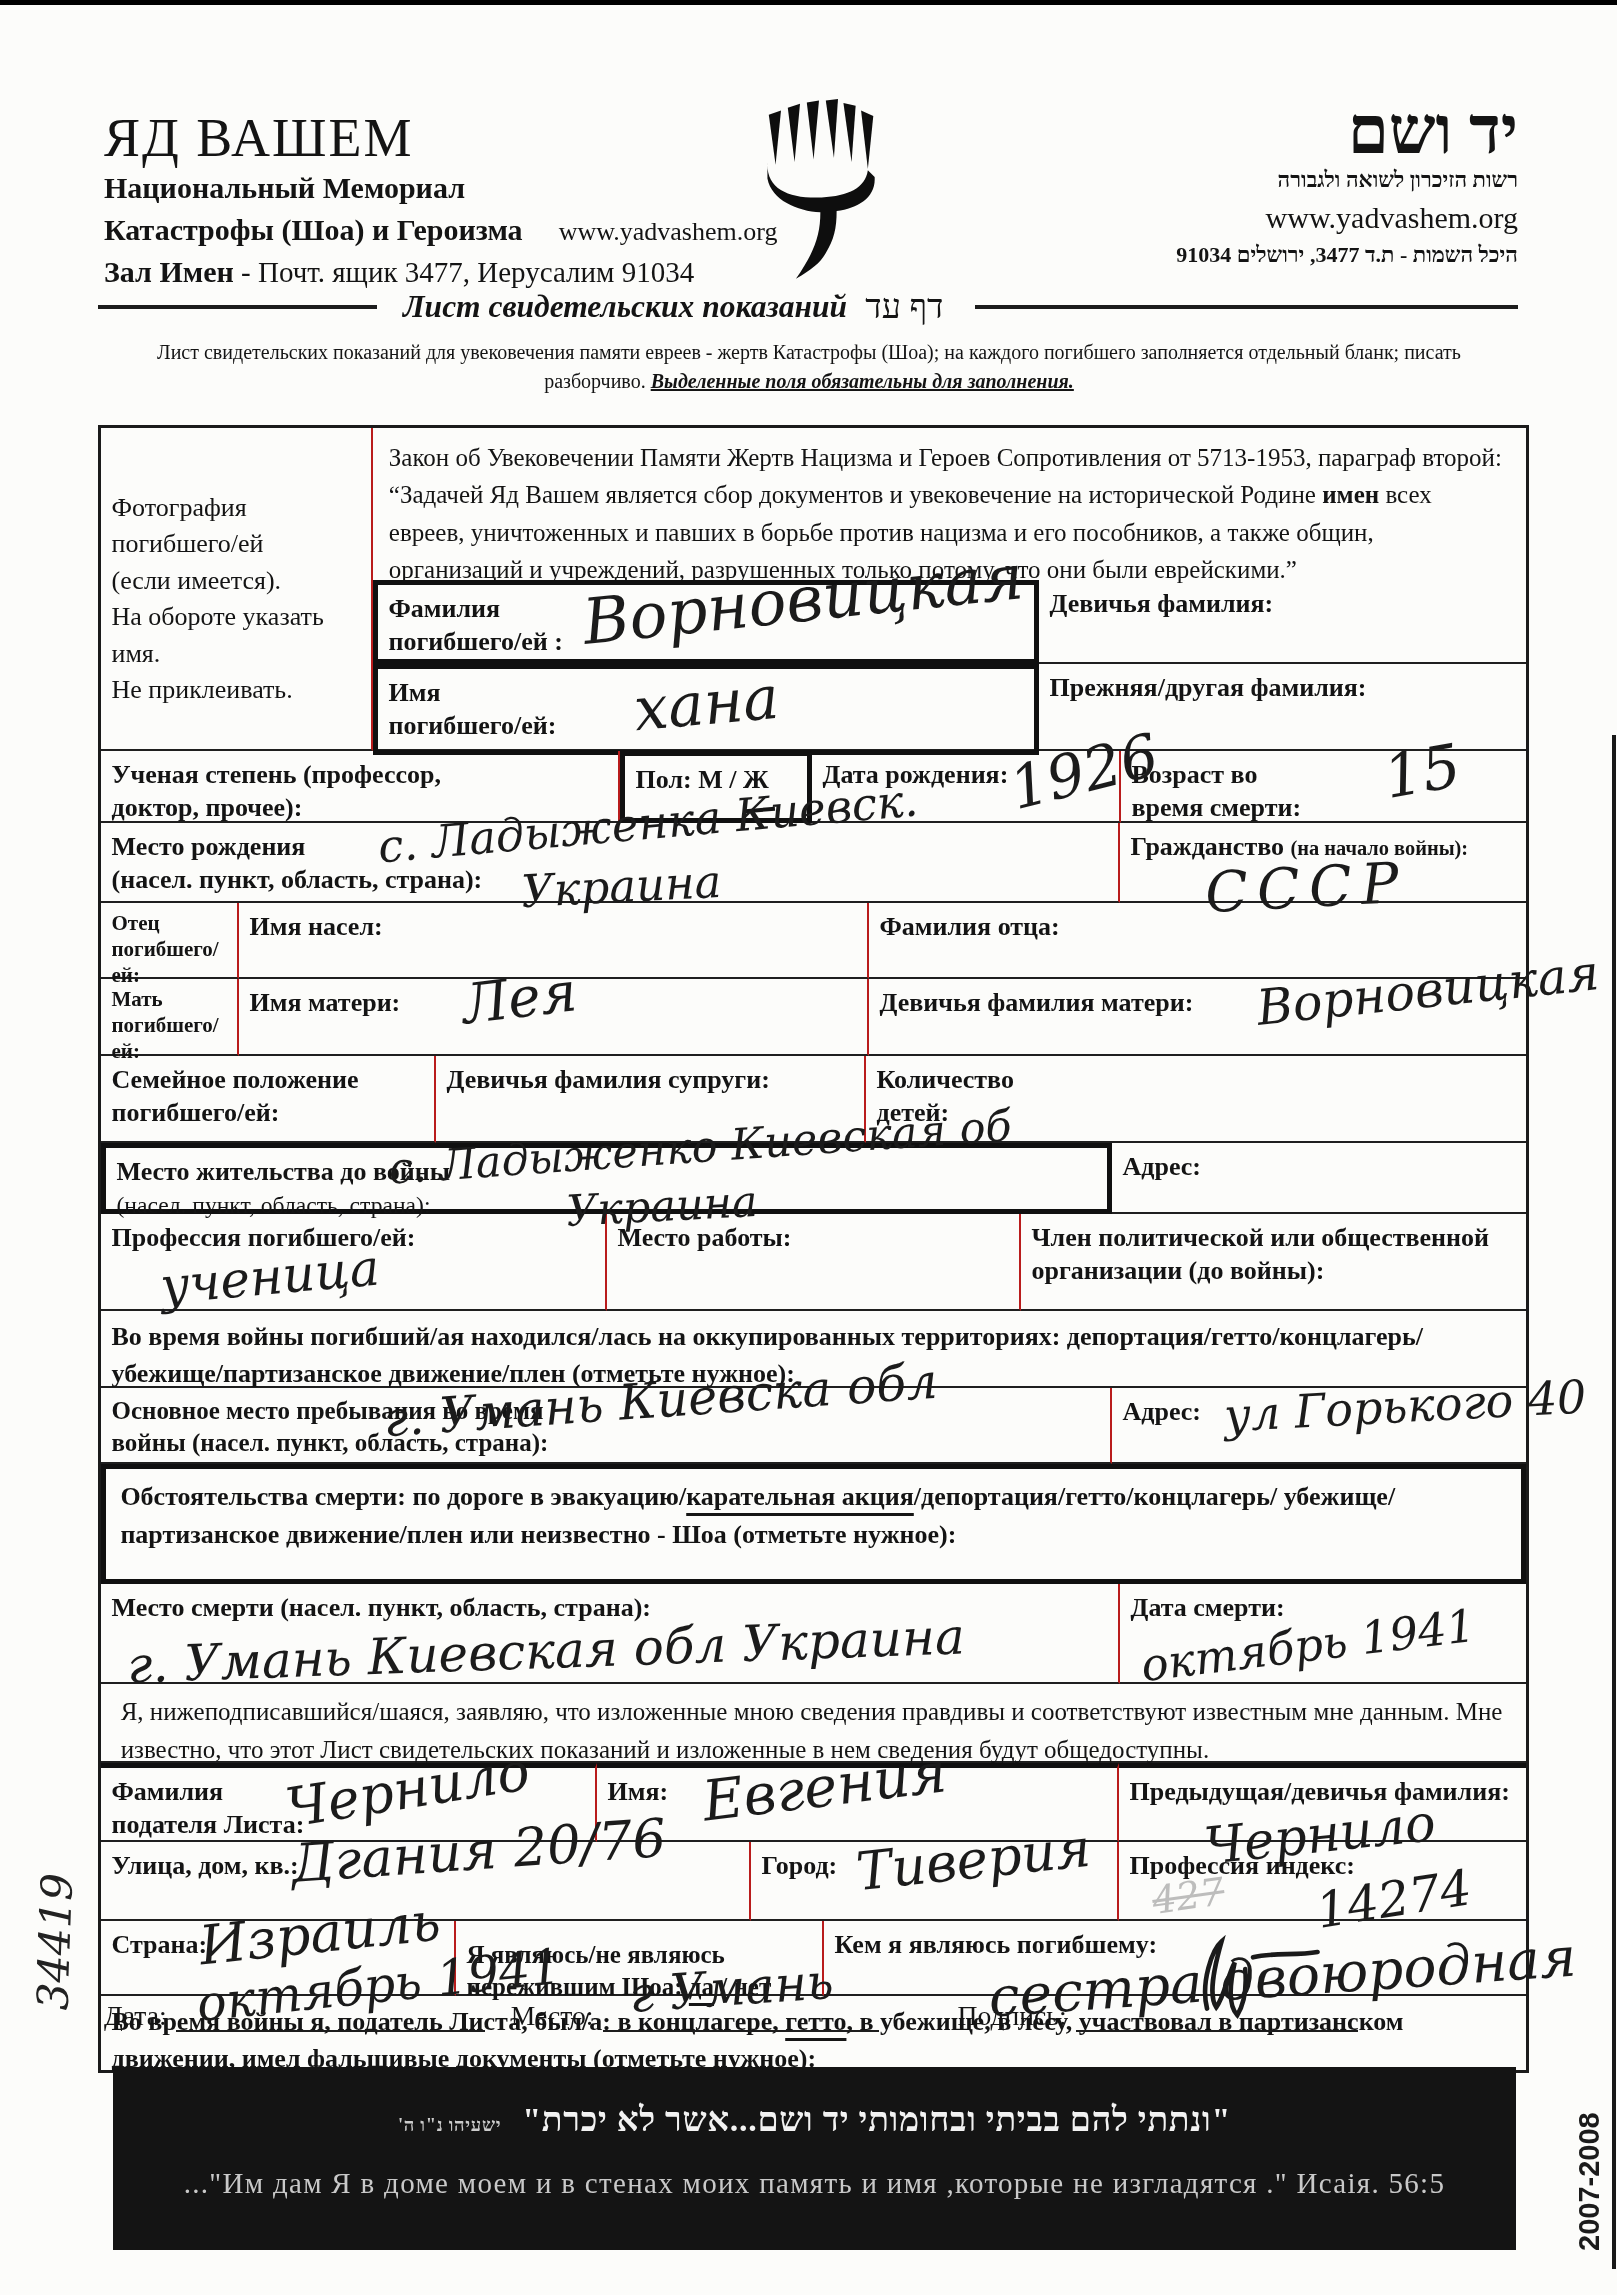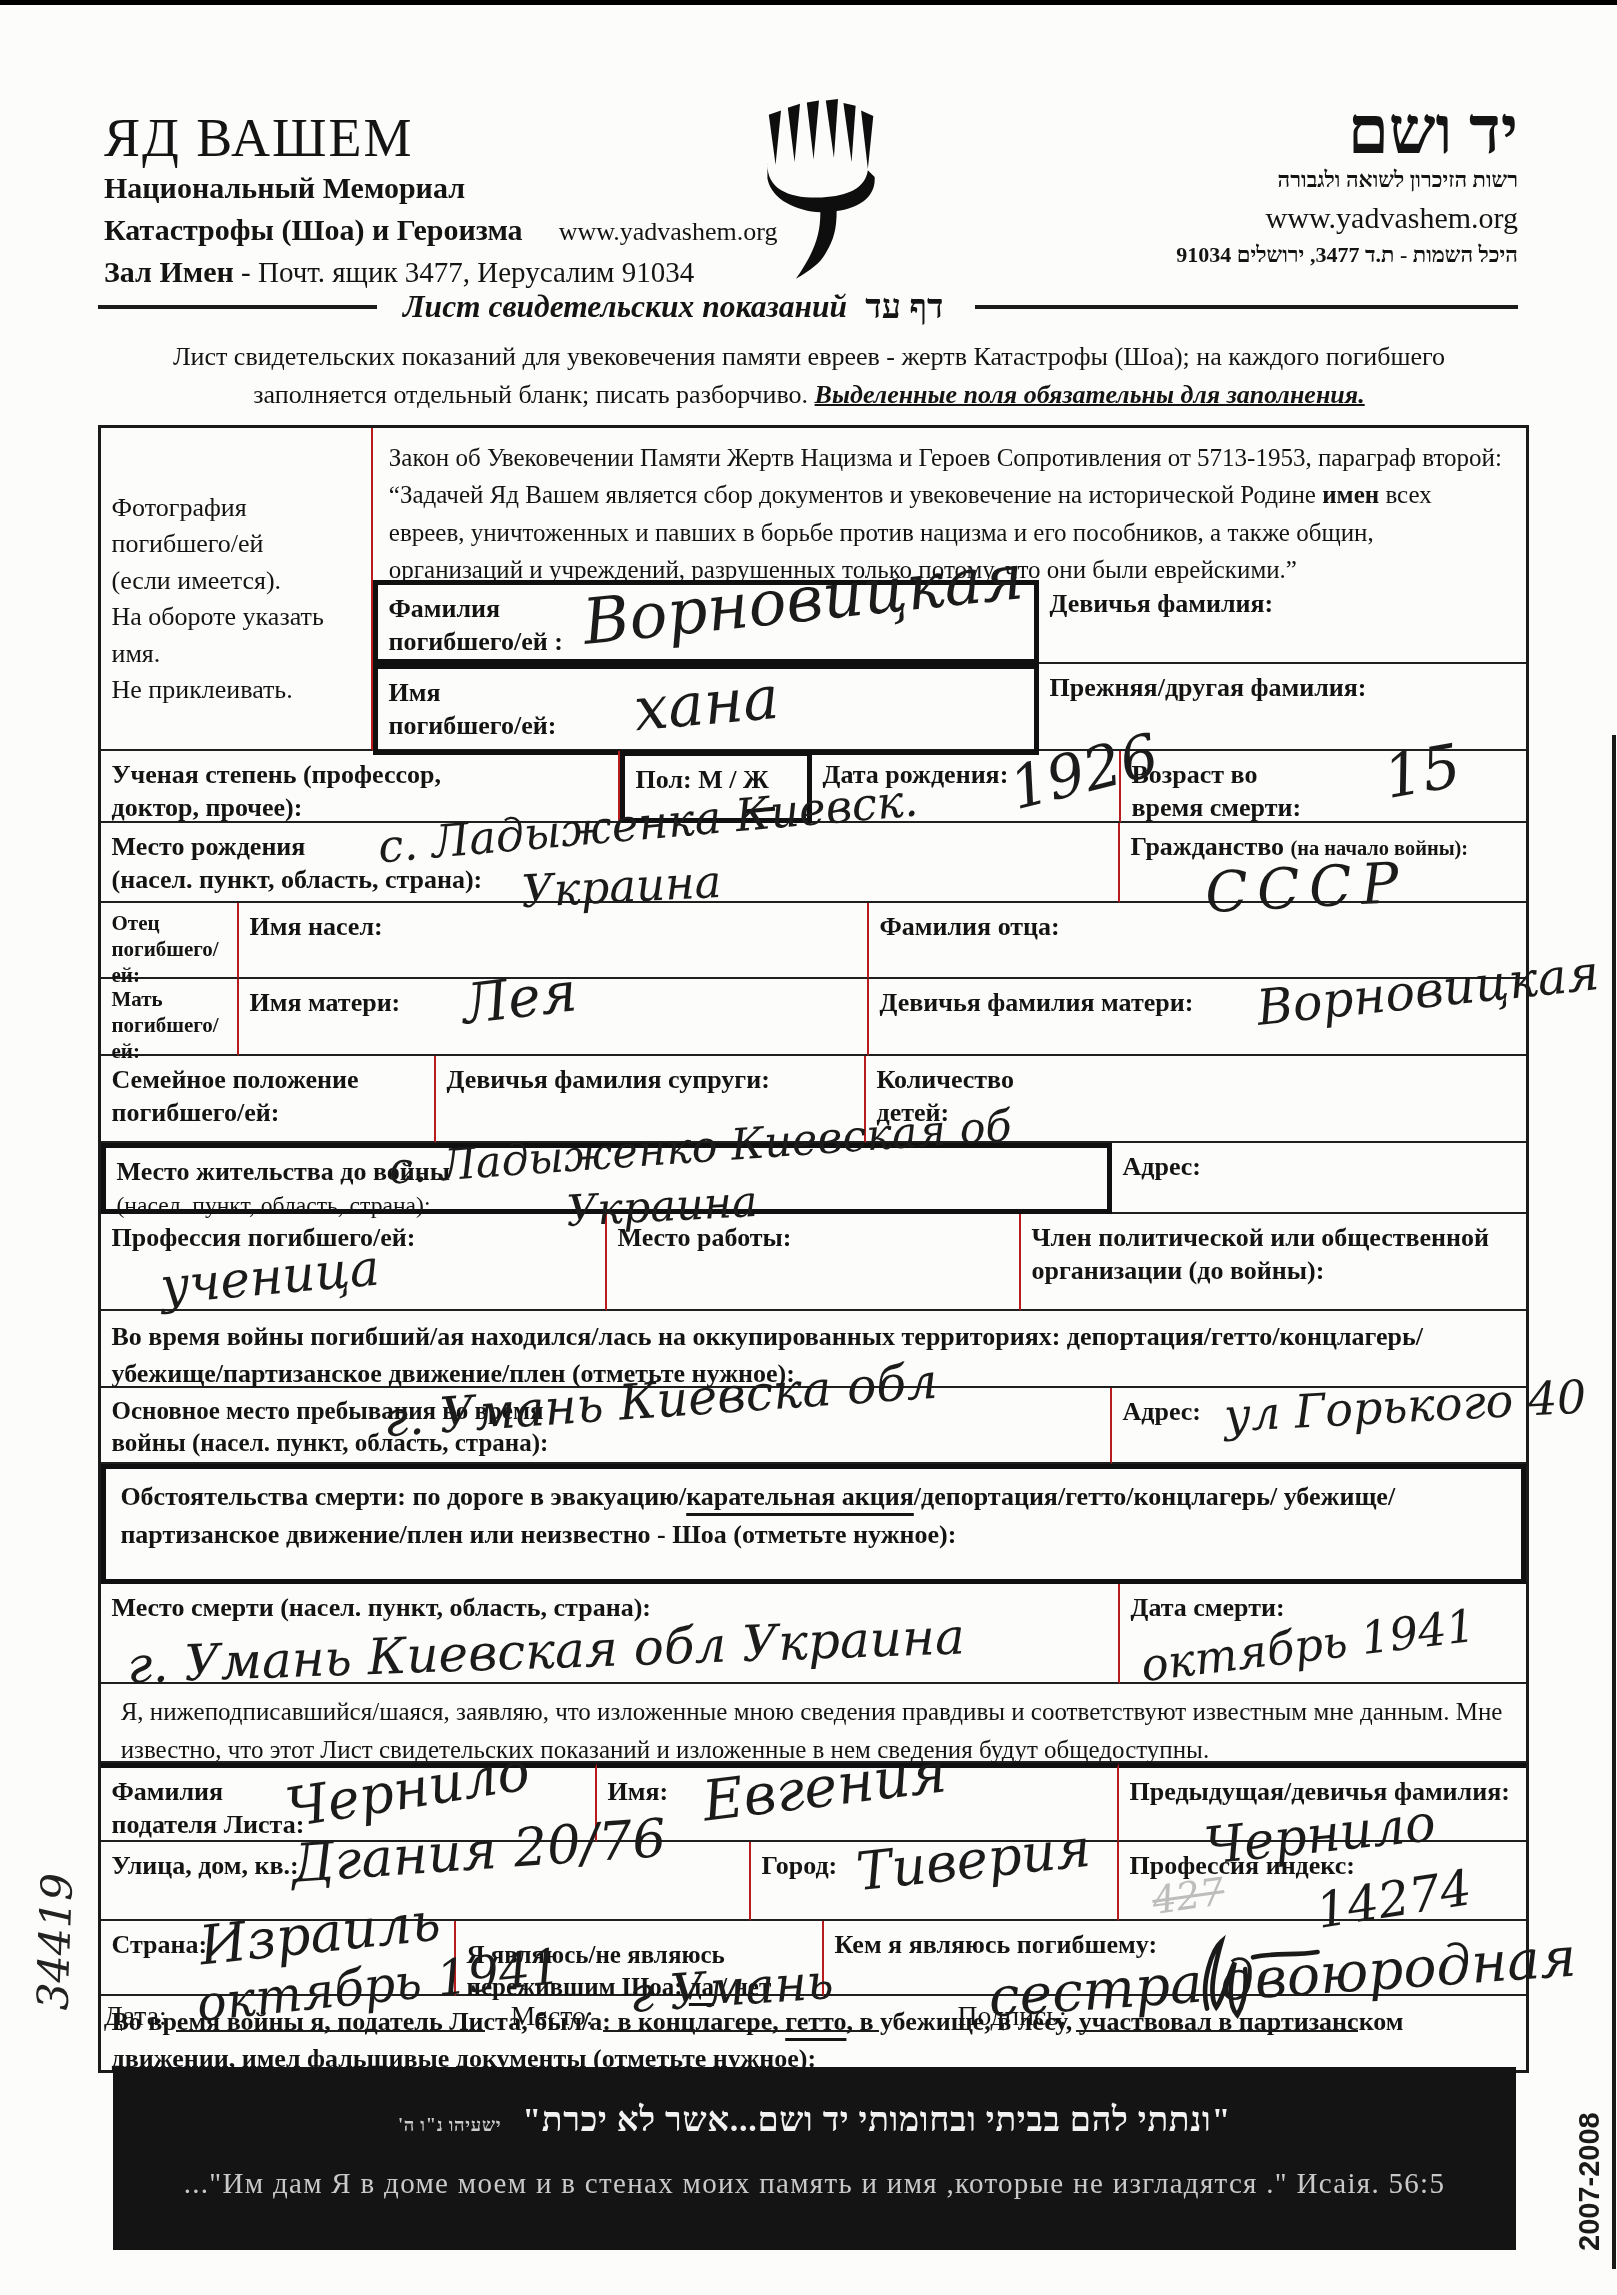--- a/index.html
+++ b/index.html
@@ -26,23 +26,23 @@
   .he-name { font-size:66px; font-weight:bold; line-height:1.0; }
   .he-sub { font-size:22px; font-weight:bold; }
   .he-url { font-size:30px; }
 
   
   .title-row { position:absolute; left:98px; top:288px; width:1420px; display:flex; align-items:center; }
   .rule { height:3.3px; background:#1c1c1c; }
   .rule-l { flex:0 0 279px; }
   .rule-r { flex:1; }
   .title-text { font-size:31.5px; font-weight:bold; font-style:italic; margin:0 18.4px 0 26px; white-space:nowrap; }
-  .title-he { font-size:34px; font-weight:bold; font-style:normal; margin-right:32px; white-space:nowrap; }
-
-  .intro { position:absolute; left:121px; top:338px; width:1376px; text-align:center; font-size:26px; line-height:1.45; }
+  .title-he { font-size:34px; font-weight:normal; font-style:normal; margin-right:32px; white-space:nowrap; }
+
+  .intro { position:absolute; left:121px; top:338px; width:1376px; text-align:center; font-size:20px; line-height:1.45; }
   .intro-em { font-weight:bold; font-style:italic; text-decoration:underline; text-decoration-thickness:2px; }
 
   
   .form-table { position:absolute; left:98px; top:425px; width:1431px; border:3.3px solid #1b1b1b; box-sizing:border-box; }
   .trow { display:flex; box-sizing:border-box; }
   .cell { position:relative; box-sizing:border-box; border-right:2px solid #b91c1c; border-bottom:2px solid #1f1f1f; padding:6.6px 10.5px; overflow:visible; }
   .cell.last { border-right:none; }
   .trow.bottom .cell { border-bottom:none; }
   .thick { border:5.3px solid #101010 !important; }
   .sec-sep { border-top:5.3px solid #101010; }

